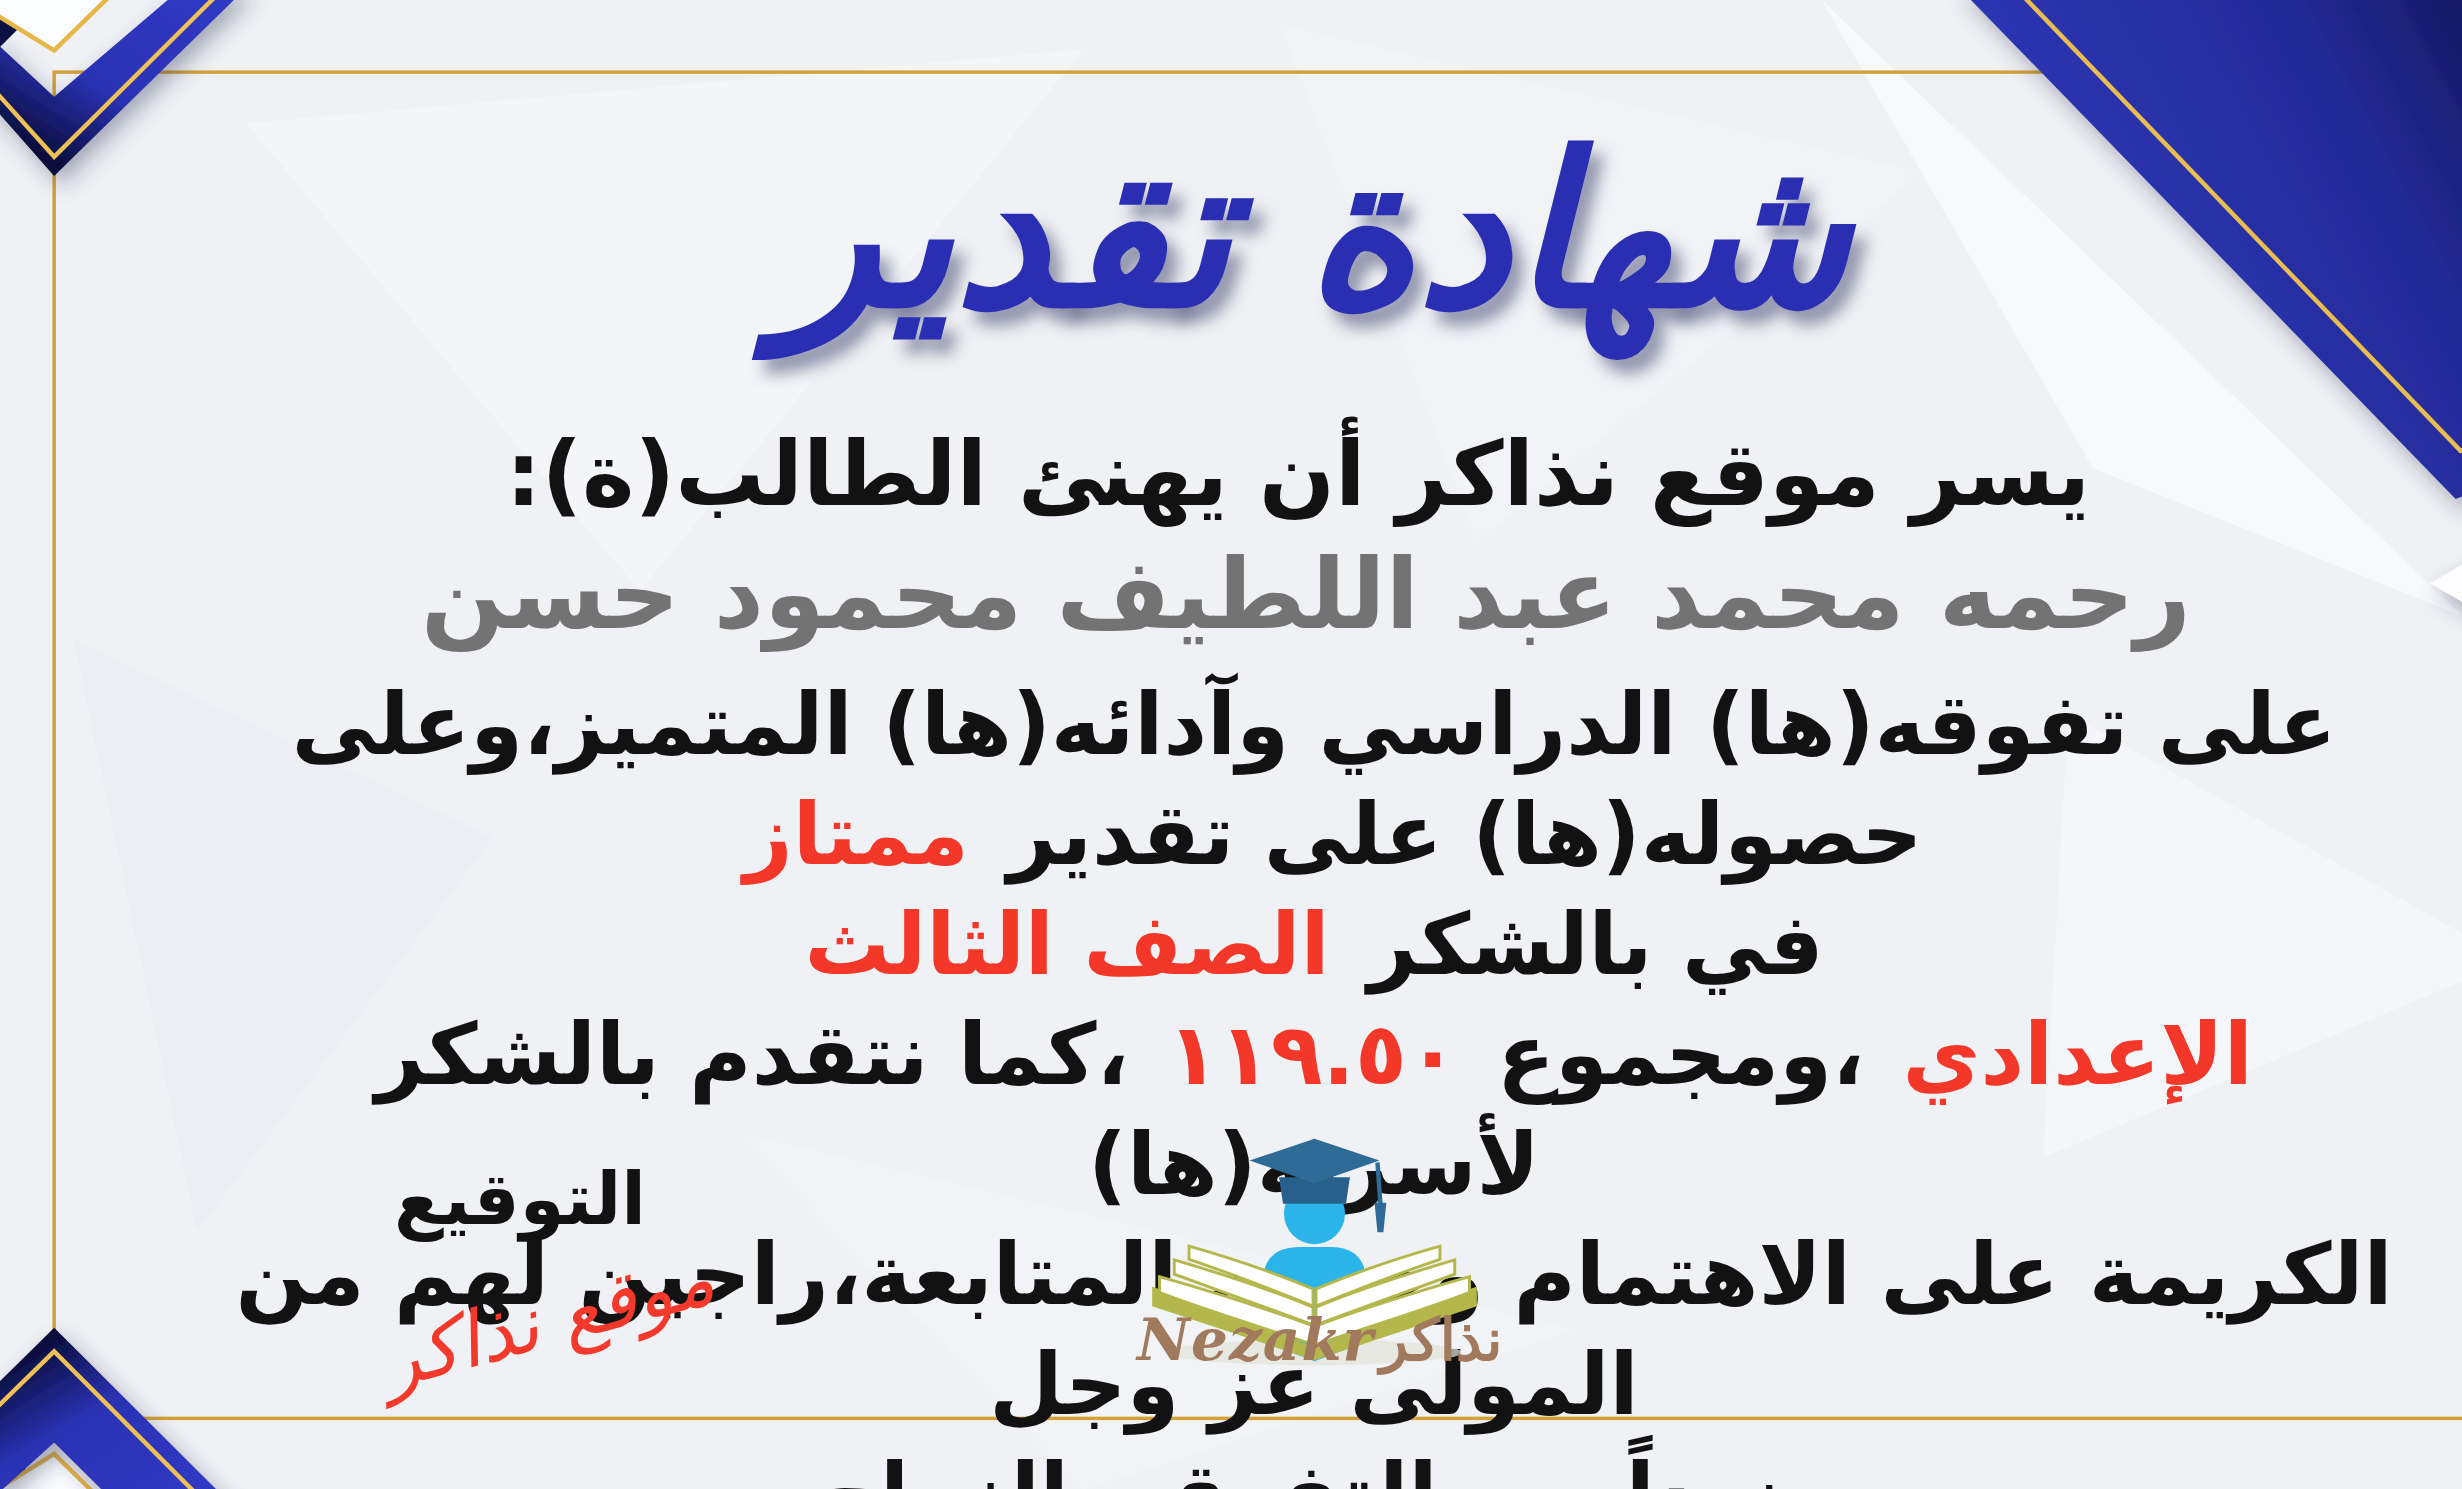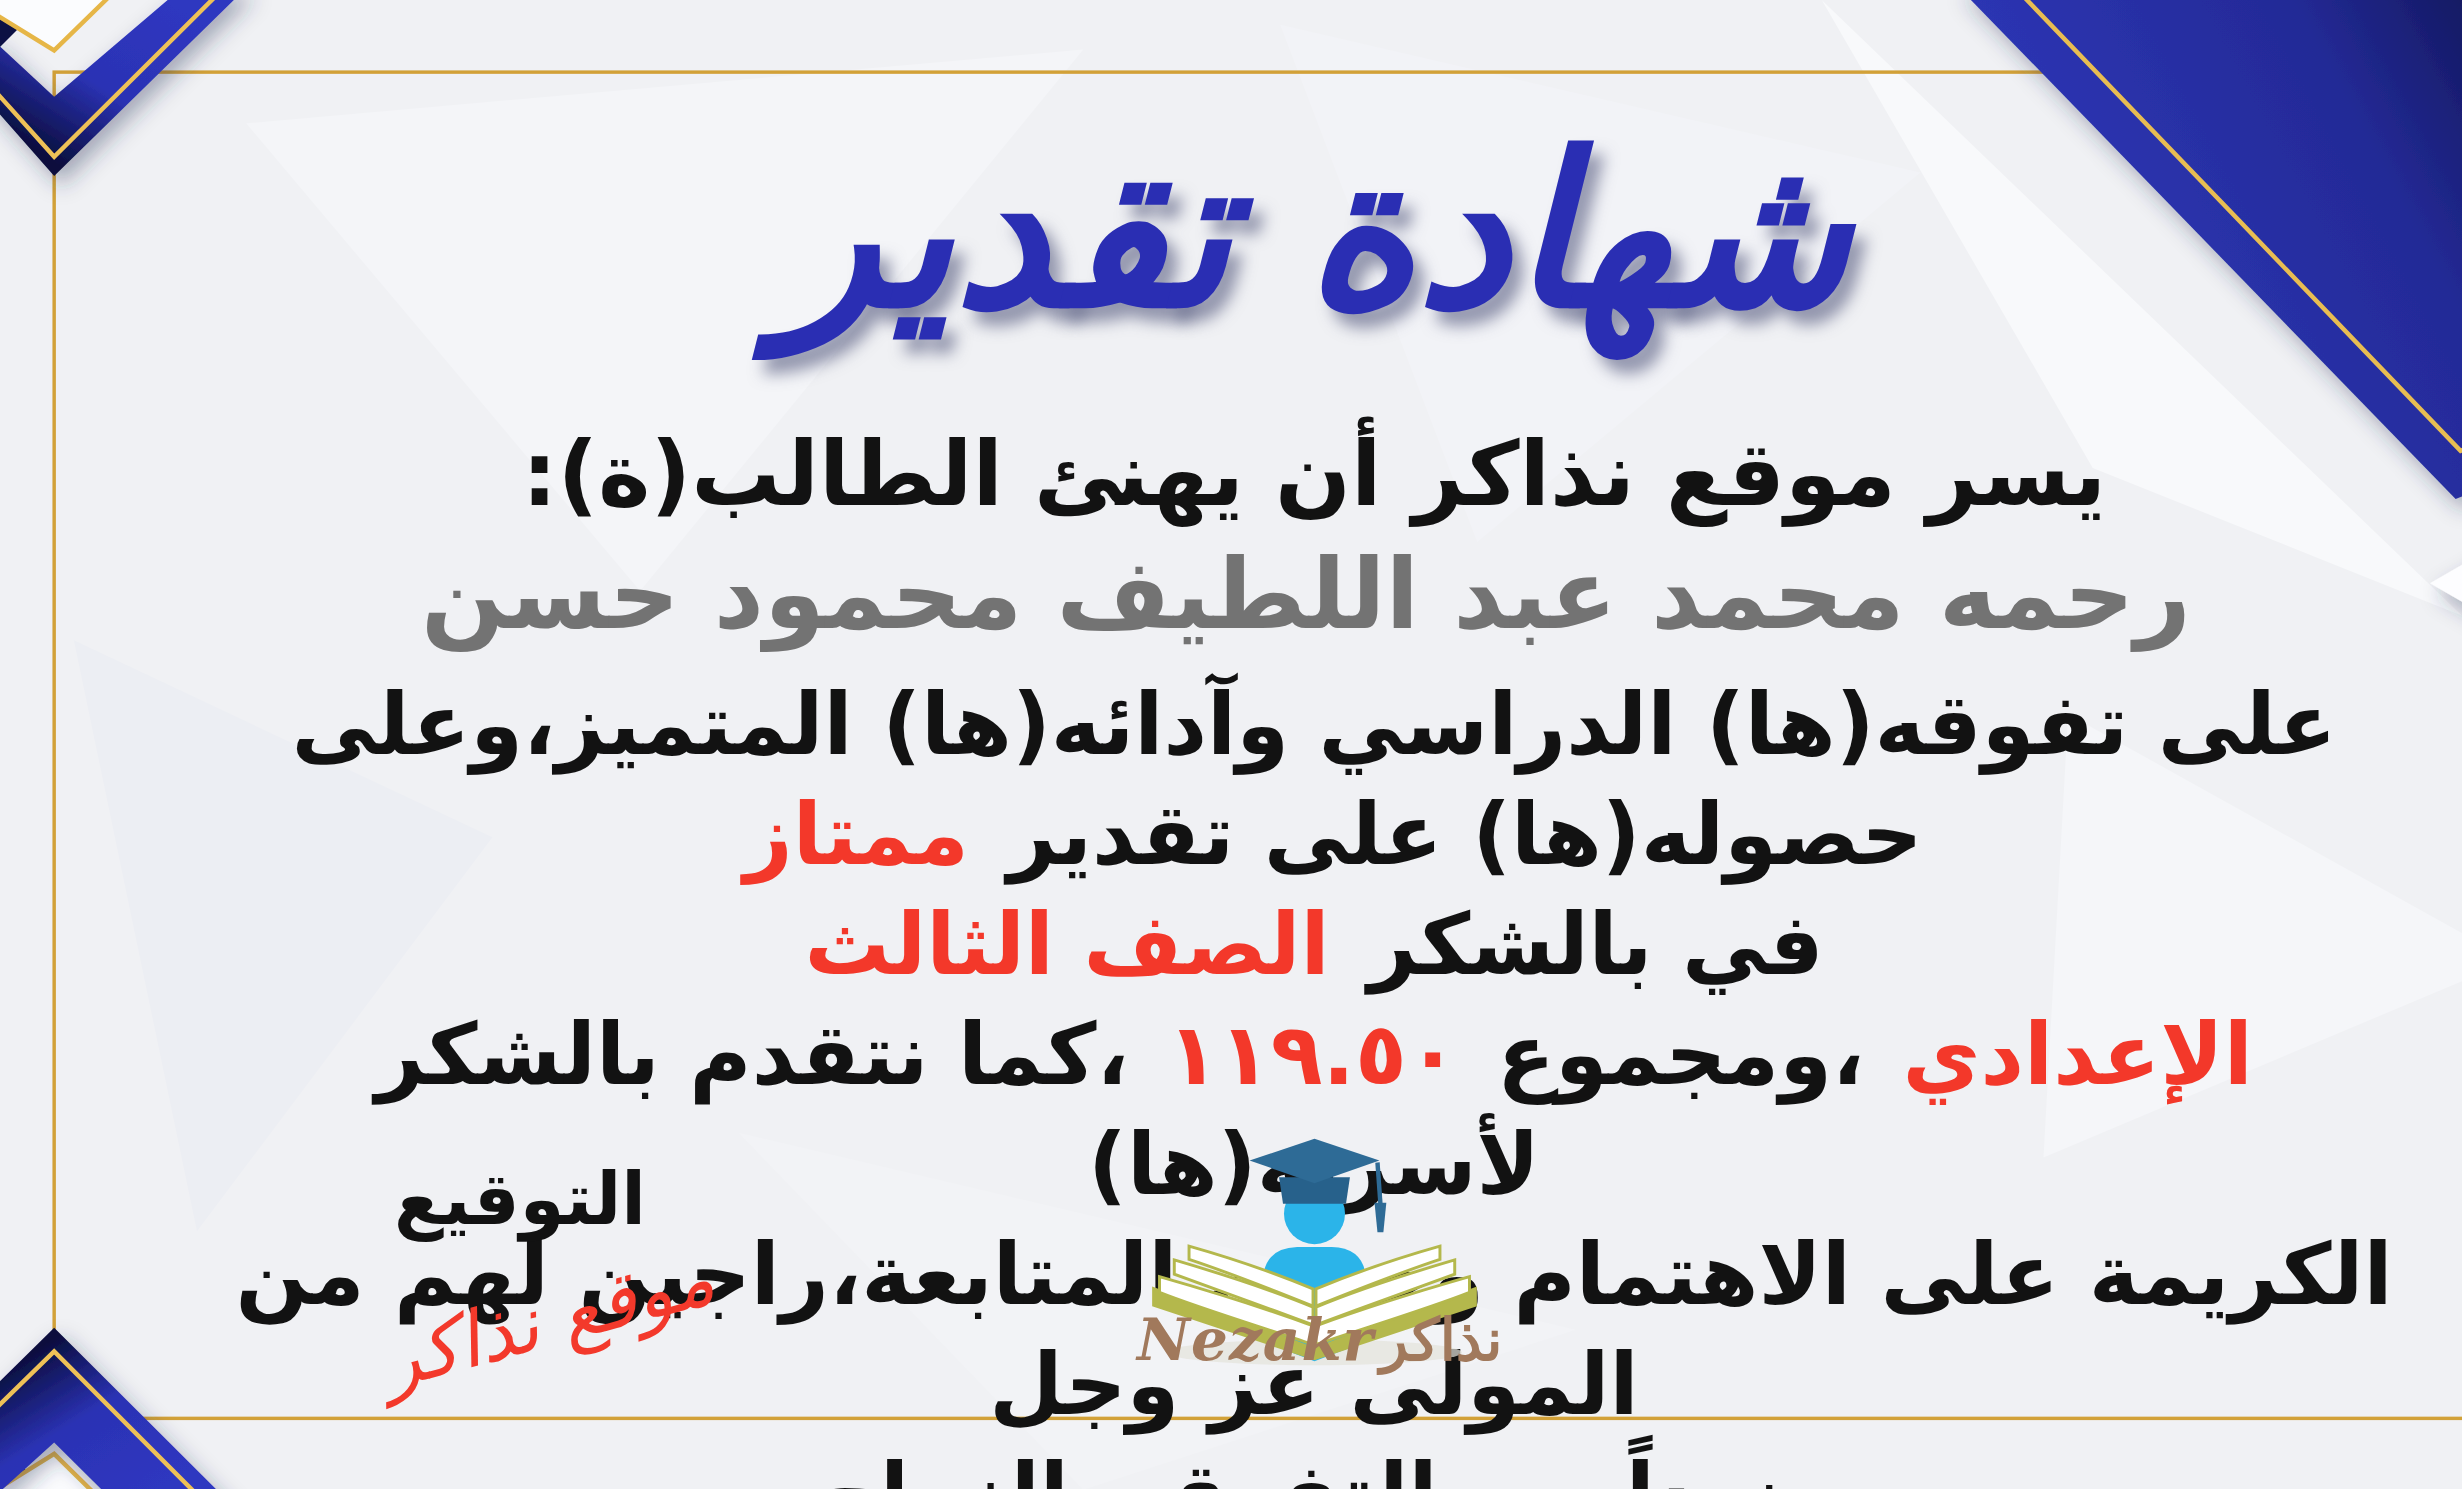--- a/index.html
+++ b/index.html
@@ -9,21 +9,21 @@
     font-family:"DejaVu Sans",sans-serif;
   }
   .bg-svg{position:absolute;left:0;top:0;width:2628px;height:1490px;}
   .txt{position:absolute;direction:rtl;text-align:center;color:#121212;}
   .title{
     left:0;top:74px;width:2628px;height:315px;
     display:flex;align-items:center;justify-content:center;
     font-size:212px;font-weight:bold;font-style:italic;color:#2a2eb3;
     text-shadow:10.8px 13.8px 14.8px rgba(70,75,115,.55);
   }
-  .intro{left:197px;top:418px;width:2234px;font-size:89px;font-weight:bold;line-height:113px;}
+  .intro{left:181px;top:418px;width:2234px;font-size:89px;font-weight:bold;line-height:113px;}
   .student{left:189px;top:533px;width:2234px;font-size:98px;font-weight:bold;line-height:123px;color:#737373;}
   .para{left:197px;top:670px;width:2234px;font-size:85px;font-weight:bold;line-height:110px;}
   .hl{color:#f3382a;margin:0 .45em;text-align:center;}
   .sig-label{left:323px;top:1143px;width:394px;font-size:72px;font-weight:bold;line-height:113px;}
   .sig-script{
     left:345px;top:1271px;width:404px;font-size:76px;line-height:98px;color:#f3392b;
     font-family:"DejaVu Serif",serif;font-style:italic;
     transform:rotate(-15deg);
   }
   .logo{position:absolute;left:1137px;top:1130px;width:355px;height:325px;}

